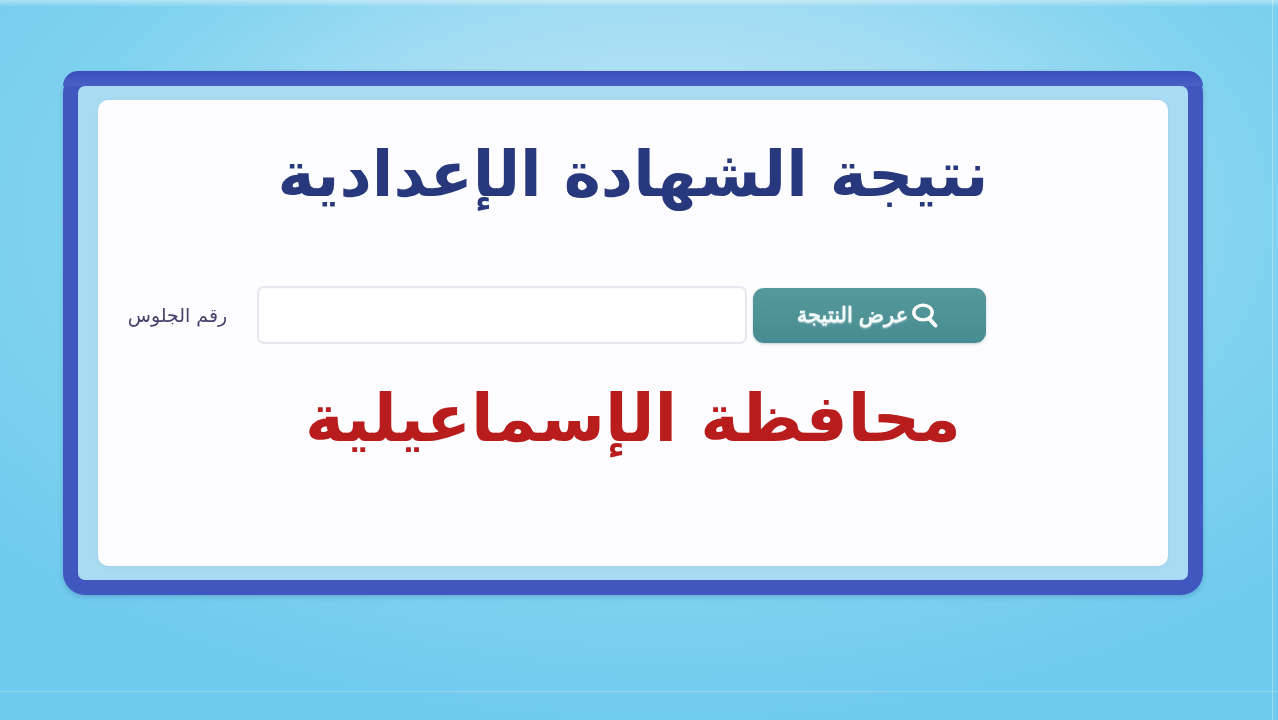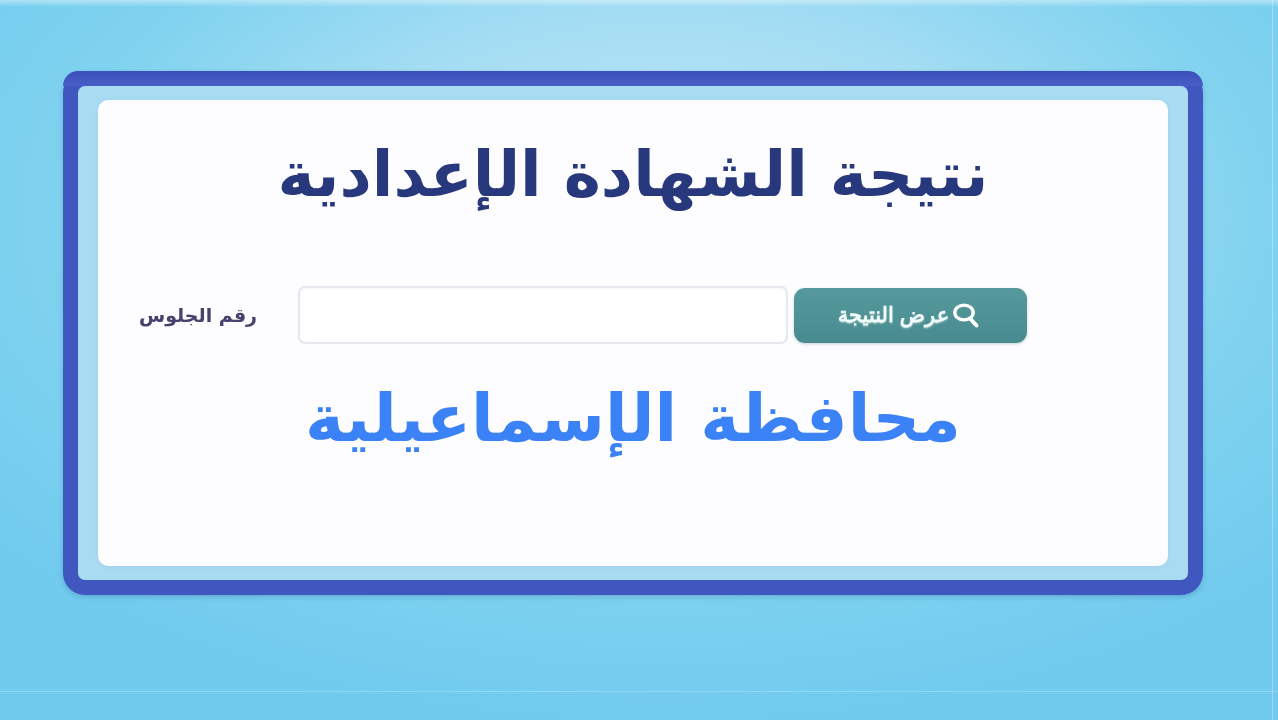--- a/index.html
+++ b/index.html
@@ -110,25 +110,25 @@
     height: 70px;
     display: flex;
     flex-direction: row-reverse;   
     align-items: center;
     justify-content: flex-start;
     padding: 0 0 0 0;
     direction: rtl;
   }
 
   .seat-label {
-    width: 200px;
+    width: 159px;
     text-align: center;
     color: #48416c;
     font-size: 19px;
-    font-weight: bold;
+    font-weight: normal;
     direction: rtl;
     white-space: nowrap;
   }
 
   .seat-input {
     width: 490px;
     height: 58px;
     margin-right: 6px;
     background: #ffffff;
     border: 2px solid #e6e8f0;
@@ -173,21 +173,21 @@
     flex: 0 0 auto;
   }
 
   
   .gov-line {
     position: absolute;
     left: 0;
     right: 0;
     top: 283px;
     text-align: center;
-    color: #3b82f6;
+    color: #b91c1c;
     font-family: "DejaVu Sans", "Liberation Sans", sans-serif;
     font-weight: bold;
     font-size: 66px;
     line-height: 1.1;
     letter-spacing: -1px;
     direction: rtl;
     text-shadow: 0 1px 0 rgba(255,255,255,.6);
   }
 </style>
 </head>

